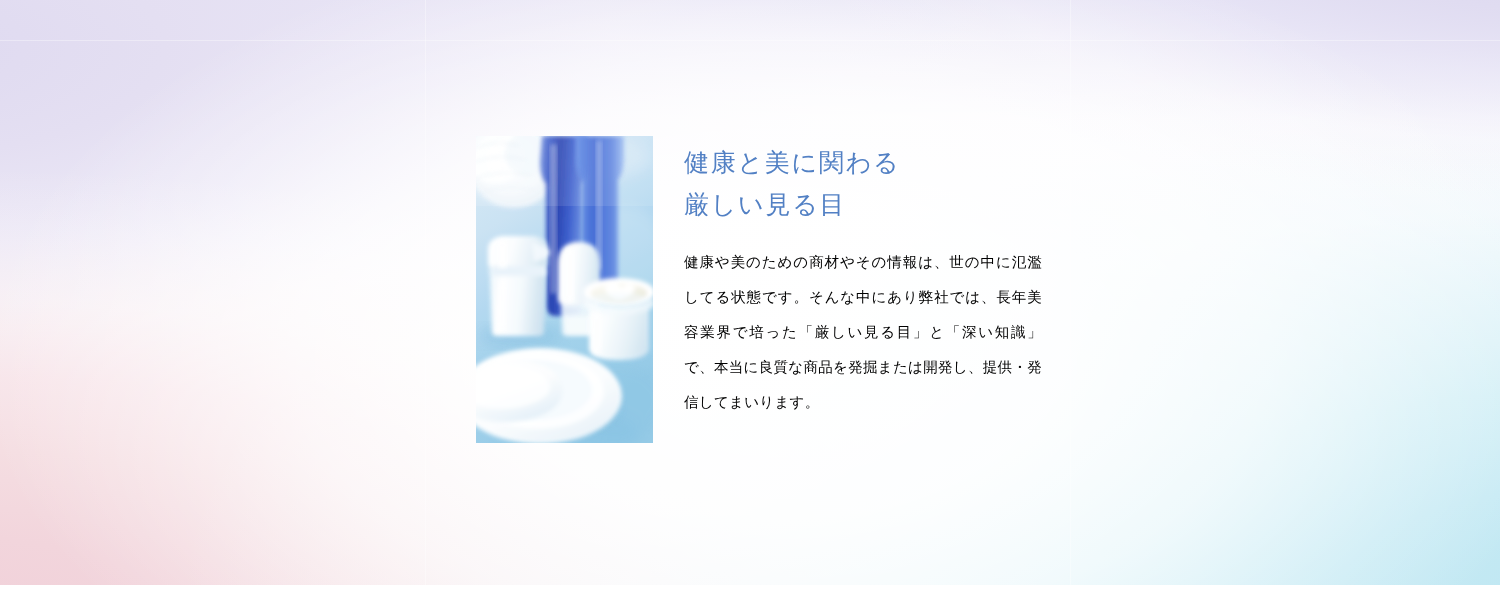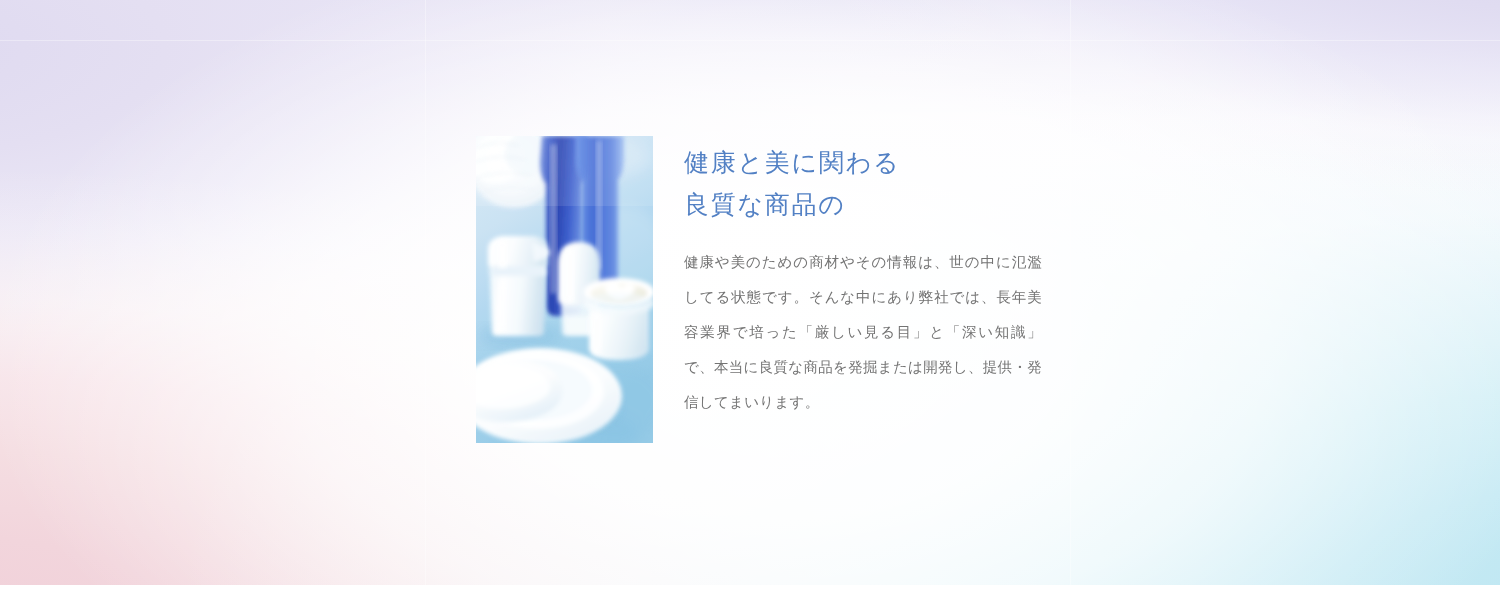--- a/index.html
+++ b/index.html
@@ -152,21 +152,21 @@
     color: #5280c4;
     white-space: nowrap;
   }
   .headline .hl-line { display: block; }
 
   .body-copy {
     margin: 20px 0 0 0;
     font-size: 14.5px;
     line-height: 35px;
     letter-spacing: 0.02em;
-    color: #737373;
+    color: #000000;
     text-align: justify;
     text-justify: inter-character;
     width: 358px;
   }
 </style>
 </head>
 <body>
 
 <div class="stage">
 
@@ -330,20 +330,20 @@
 
           <rect x="0" y="0" width="177" height="307" fill="#ffffff" opacity="0.07"></rect>
           <rect x="0" y="0" width="177" height="70" fill="#ffffff" opacity="0.1"></rect>
         </svg>
       </div>
     </div>
 
     <div class="text-col">
       <h2 class="headline">
         <span class="hl-line">健康と美に関わる</span>
-        <span class="hl-line">良質な商品の</span>
+        <span class="hl-line">厳しい見る目</span>
       </h2>
 
       <p class="body-copy">健康や美のための商材やその情報は、世の中に氾濫してる状態です。そんな中にあり弊社では、長年美容業界で培った「厳しい見る目」と「深い知識」で、本当に良質な商品を発掘または開発し、提供・発信してまいります。</p>
     </div>
 
   </div>
 </div>
 
 </body></html>

